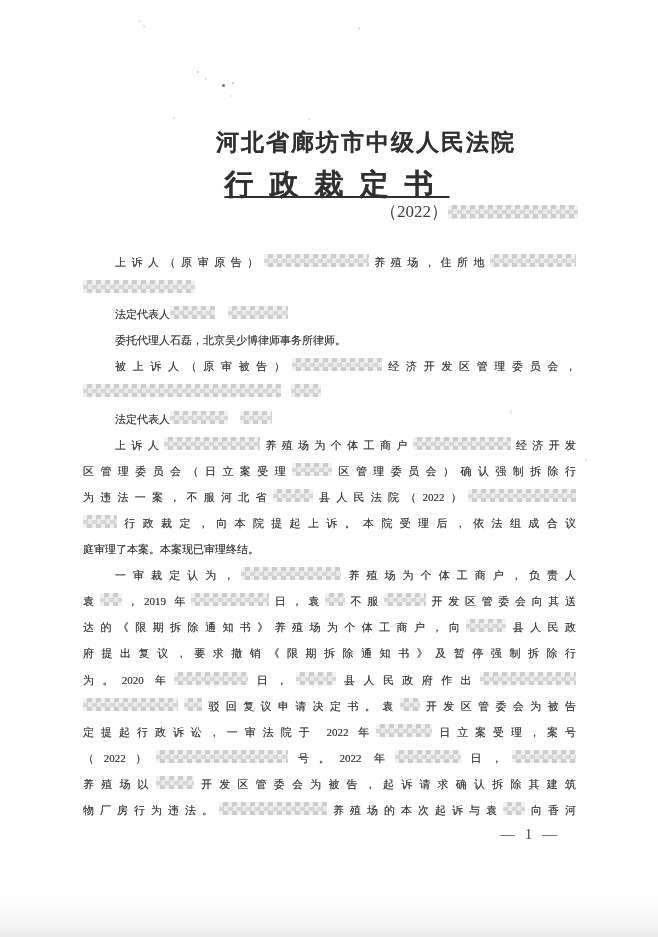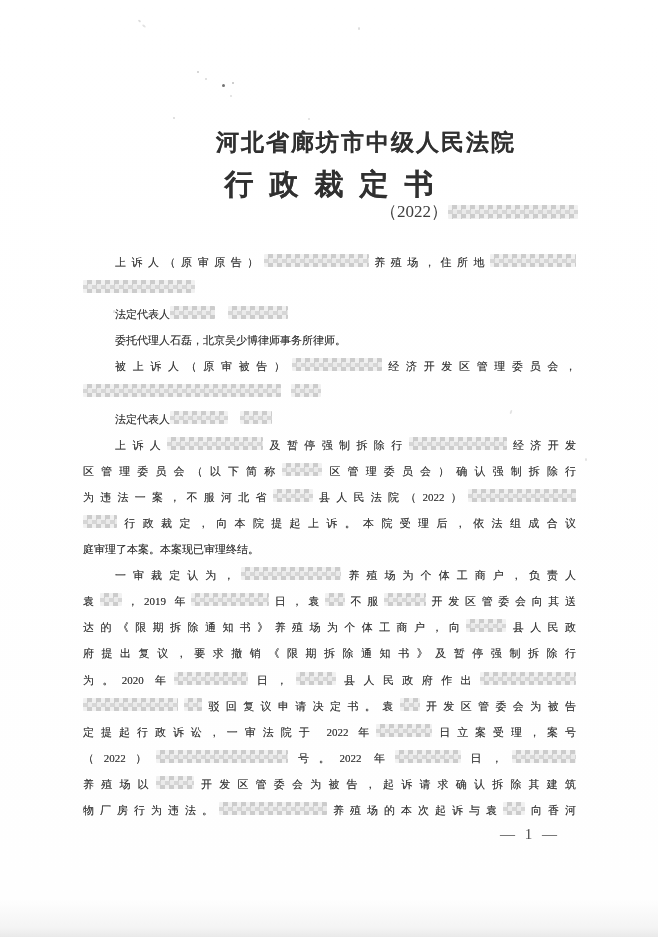--- a/index.html
+++ b/index.html
@@ -18,20 +18,21 @@
     text-align:center;font-size:23px;font-weight:bold;color:#303030;
     letter-spacing:2px;
     text-shadow:0 0 .6px rgba(48,48,48,.75);
     margin-left:37px;
   }
   .doc-title{
     position:absolute;top:165px;left:0;width:100%;
     text-align:center;font-size:29px;font-weight:bold;color:#303030;
     letter-spacing:.55em;text-indent:.55em;
     text-shadow:0 0 .6px rgba(48,48,48,.75);
+    text-decoration:underline;
   }
   .case-line{
     position:absolute;top:200px;right:80px;
     font-size:17px;color:#3d3d3d;white-space:nowrap;
   }
   .body-text{
     position:absolute;left:83px;top:249px;width:493px;
     font-size:11px;color:#3a3a3a;
     text-shadow:0 0 .5px rgba(58,58,58,.65);
   }
@@ -70,22 +71,22 @@
   </div>
 
   <div class="body-text">
       <div class="line indent fill"><span class="t">上诉人（原审原告）</span><span class="r" style="width: 105px;"></span><span class="t">养殖场，住所地</span><span class="r" style="width: 86px;"></span></div>
       <div class="line"><span class="r" style="width: 112px;"></span></div>
       <div class="line indent"><span class="t">法定代表人</span><span class="r" style="width: 45px;"></span><span class="sp" style="width: 13px;"></span><span class="r" style="width: 60px;"></span></div>
       <div class="line indent"><span class="t">委托代理人石磊，北京吴少博律师事务所律师。</span></div>
       <div class="line indent fill"><span class="t">被上诉人（原审被告）</span><span class="r" style="width: 90px;"></span><span class="t">经济开发区管理委员会，</span></div>
       <div class="line"><span class="r" style="width: 198px;"></span><span class="sp" style="width: 10px;"></span><span class="r" style="width: 30px;"></span></div>
       <div class="line indent"><span class="t">法定代表人</span><span class="r" style="width: 58px;"></span><span class="sp" style="width: 12px;"></span><span class="r" style="width: 32px;"></span></div>
-      <div class="line indent fill"><span class="t">上诉人</span><span class="r" style="width: 96px;"></span><span class="t">及暂停强制拆除行</span><span class="r" style="width: 98px;"></span><span class="t">经济开发</span></div>
-      <div class="line fill"><span class="t">区管理委员会（以下简称</span><span class="r" style="width: 40px;"></span><span class="t">区管理委员会）确认强制拆除行</span></div>
+      <div class="line indent fill"><span class="t">上诉人</span><span class="r" style="width: 96px;"></span><span class="t">养殖场为个体工商户</span><span class="r" style="width: 98px;"></span><span class="t">经济开发</span></div>
+      <div class="line fill"><span class="t">区管理委员会（日立案受理</span><span class="r" style="width: 40px;"></span><span class="t">区管理委员会）确认强制拆除行</span></div>
       <div class="line fill"><span class="t">为违法一案，不服河北省</span><span class="r" style="width: 40px;"></span><span class="t">县人民法院（2022）</span><span class="r" style="width: 108px;"></span></div>
       <div class="line fill"><span class="r" style="width: 34px;"></span><span class="t">行政裁定，向本院提起上诉。本院受理后，依法组成合议</span></div>
       <div class="line"><span class="t">庭审理了本案。本案现已审理终结。</span></div>
       <div class="line indent fill"><span class="t">一审裁定认为，</span><span class="r" style="width: 100px;"></span><span class="t">养殖场为个体工商户，负责人</span></div>
       <div class="line fill"><span class="t">袁</span><span class="r" style="width: 22px;"></span><span class="t">，2019 年</span><span class="r" style="width: 78px;"></span><span class="t">日，袁</span><span class="r" style="width: 20px;"></span><span class="t">不服</span><span class="r" style="width: 42px;"></span><span class="t">开发区管委会向其送</span></div>
       <div class="line fill"><span class="t">达的《限期拆除通知书》养殖场为个体工商户，向</span><span class="r" style="width: 40px;"></span><span class="t">县人民政</span></div>
       <div class="line fill"><span class="t">府提出复议，要求撤销《限期拆除通知书》及暂停强制拆除行</span></div>
       <div class="line fill"><span class="t">为。2020 年</span><span class="r" style="width: 74px;"></span><span class="t">日，</span><span class="r" style="width: 40px;"></span><span class="t">县人民政府作出</span><span class="r" style="width: 96px;"></span></div>
       <div class="line fill"><span class="r" style="width: 95px;"></span><span class="sp" style="width: 6px;"></span><span class="r" style="width: 18px;"></span><span class="t">驳回复议申请决定书。袁</span><span class="r" style="width: 20px;"></span><span class="t">开发区管委会为被告</span></div>
       <div class="line fill"><span class="t">定提起行政诉讼，一审法院于 2022 年</span><span class="r" style="width: 56px;"></span><span class="t">日立案受理，案号</span></div>

